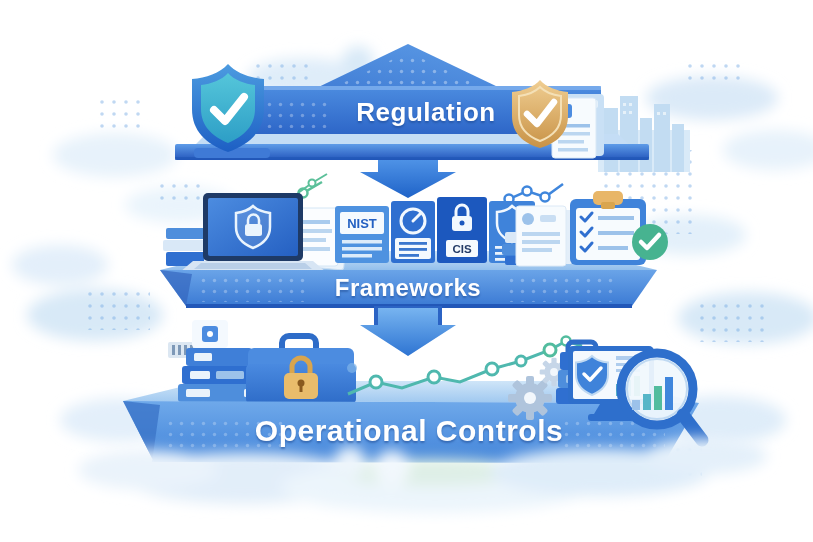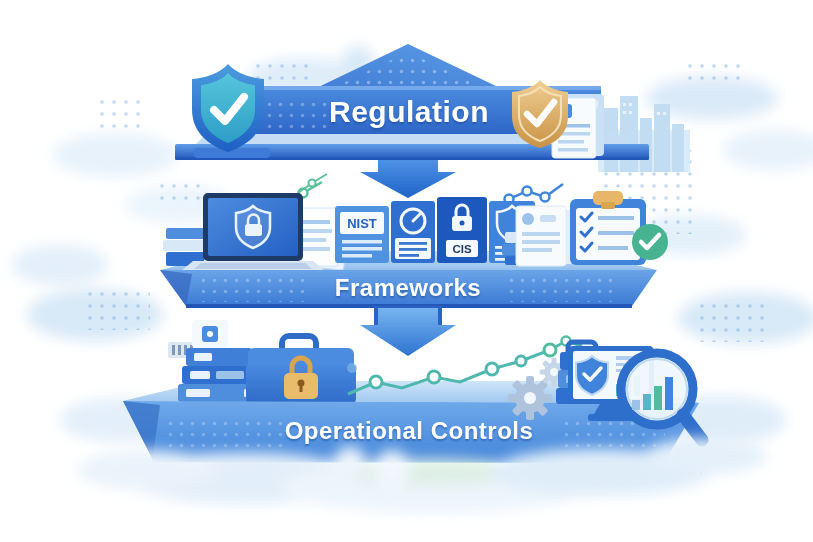--- a/index.html
+++ b/index.html
@@ -6,23 +6,23 @@
   #stage{
     position:relative;width:813px;height:542px;overflow:hidden;
     background:#ffffff;font-family:"Liberation Sans",sans-serif;
   }
   #stage svg{position:absolute;left:0;top:0;}
   .tier-label{
     position:absolute;color:#ffffff;font-weight:700;text-align:center;
     text-shadow:0 2px 2px rgba(23,62,130,.45);letter-spacing:.5px;
     pointer-events:none;white-space:nowrap;
   }
-  .tier-label.regulation{left:234px;top:87px;width:350px;height:50px;line-height:50px;font-size:30px;}
+  .tier-label.regulation{left:251px;top:87px;width:350px;height:50px;line-height:50px;font-size:26px;}
   .tier-label.frameworks{left:233px;top:268px;width:350px;height:40px;line-height:40px;font-size:24px;}
-  .tier-label.operational{left:154px;top:409px;width:510px;height:44px;line-height:44px;font-size:24px;}
+  .tier-label.operational{left:154px;top:409px;width:510px;height:44px;line-height:44px;font-size:30px;}
   svg text{font-family:"Liberation Sans",sans-serif;font-weight:700;}
 </style>
 </head>
 <body>
 
 <div id="stage">
 
 <svg width="813" height="542" viewBox="0 0 813 542">
   <defs>
     <linearGradient id="gradRoof" x1="0" y1="1" x2="0.75" y2="0">

